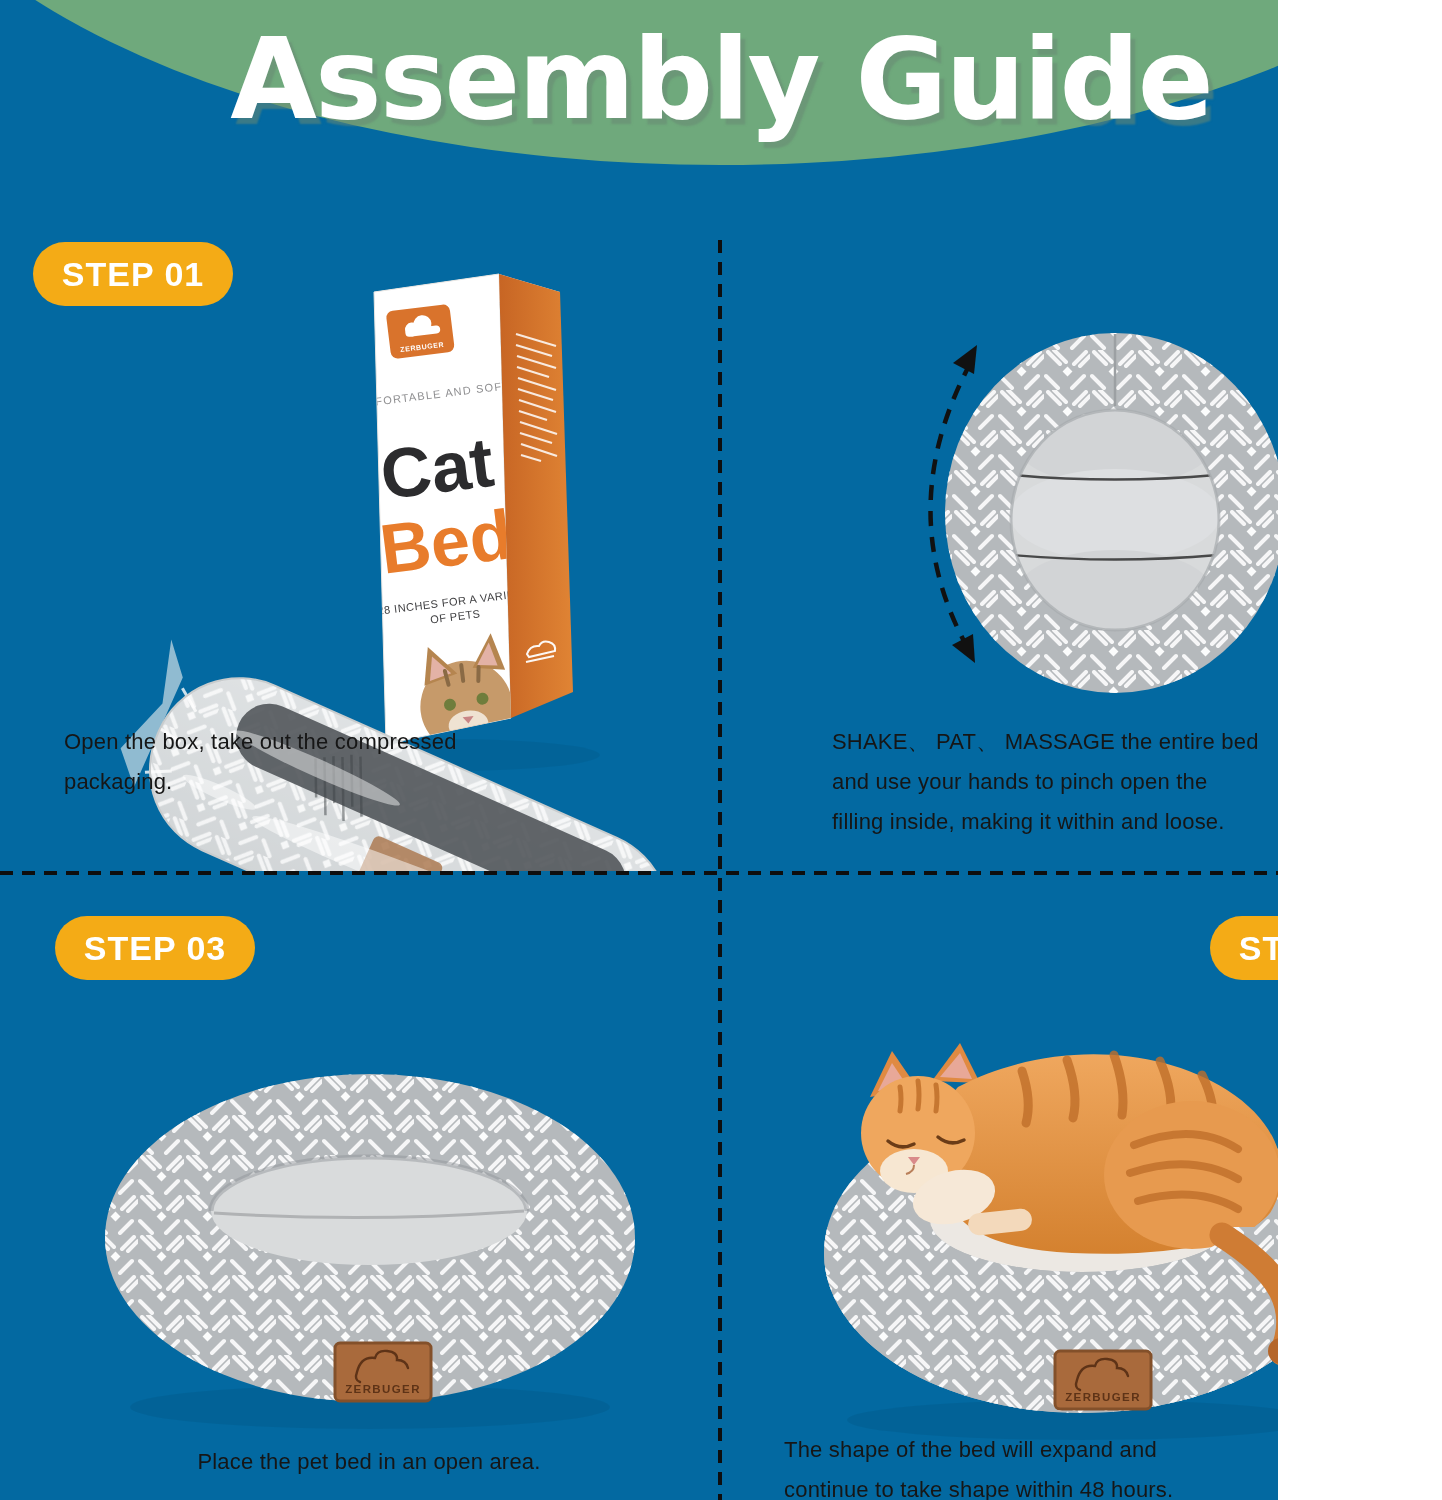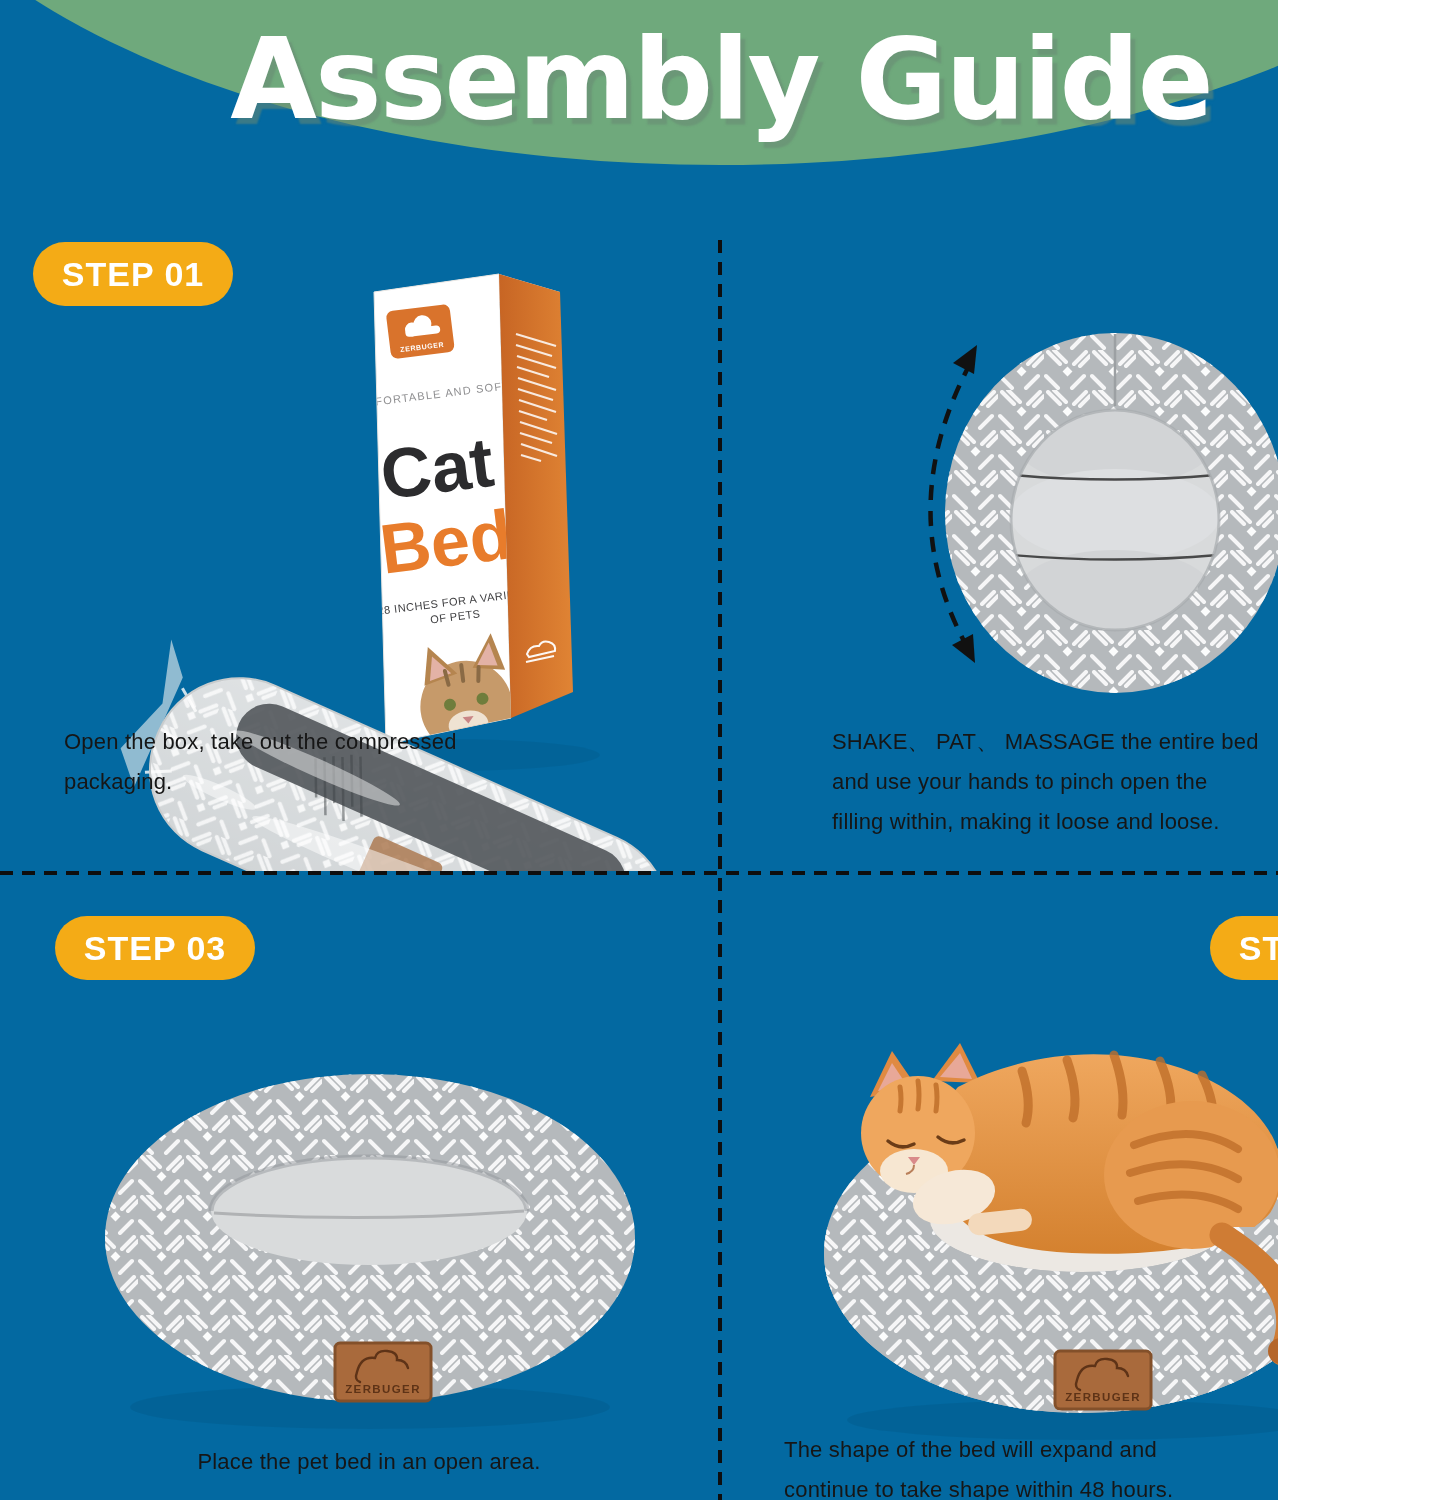--- a/index.html
+++ b/index.html
@@ -204,21 +204,21 @@
 
       <g>
         <path d="M249,132 Q168,283 249,424" fill="none" stroke="#111111" stroke-width="4.5" stroke-dasharray="15 11"></path>
         <polygon points="255,115 252,144 231,133" fill="#111111"></polygon>
         <polygon points="253,433 230,415 251,404" fill="#111111"></polygon>
       </g>
     </svg>
     <div class="caption cap-s2">
       <div>SHAKE、 PAT、 MASSAGE the entire bed</div>
       <div>and use your hands to pinch open the</div>
-      <div>filling within, making it loose and loose.</div>
+      <div>filling inside, making it within and loose.</div>
     </div>
   </div>
 
   <div class="quad q3">
     <svg class="illus" width="718" height="625" viewBox="0 0 718 625">
       <ellipse cx="370" cy="532" rx="240" ry="22" fill="#000" opacity="0.06"></ellipse>
       <g>
         <ellipse cx="370" cy="363" rx="265" ry="164" fill="#b5b9bc"></ellipse>
         <ellipse cx="370" cy="363" rx="265" ry="164" fill="url(#herr)" opacity="0.95"></ellipse>
         <ellipse cx="369" cy="336" rx="158" ry="54" fill="#d9dbdc"></ellipse>

